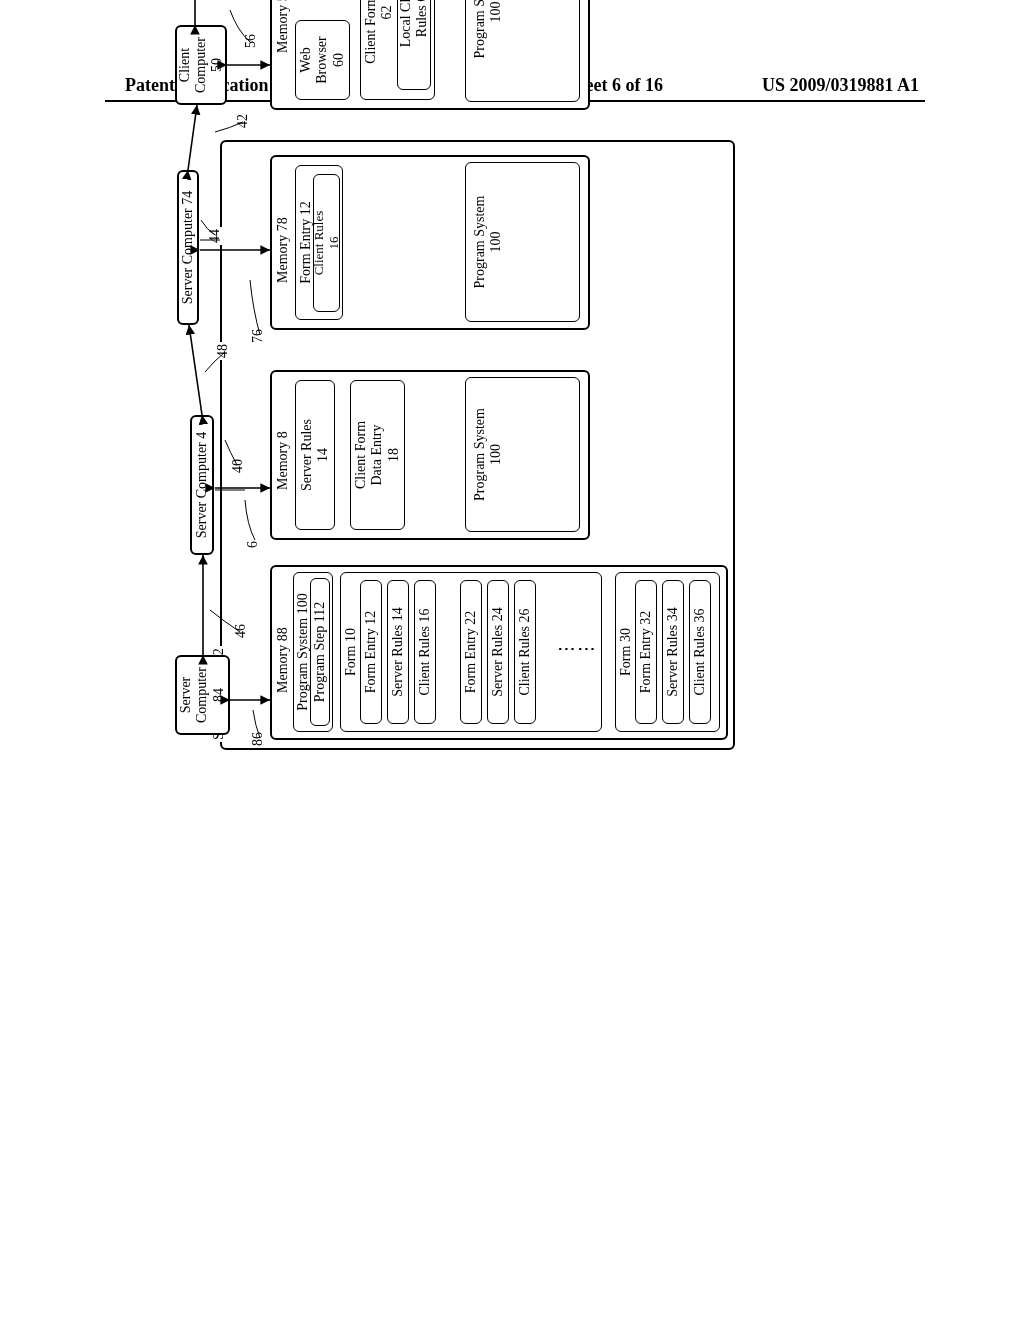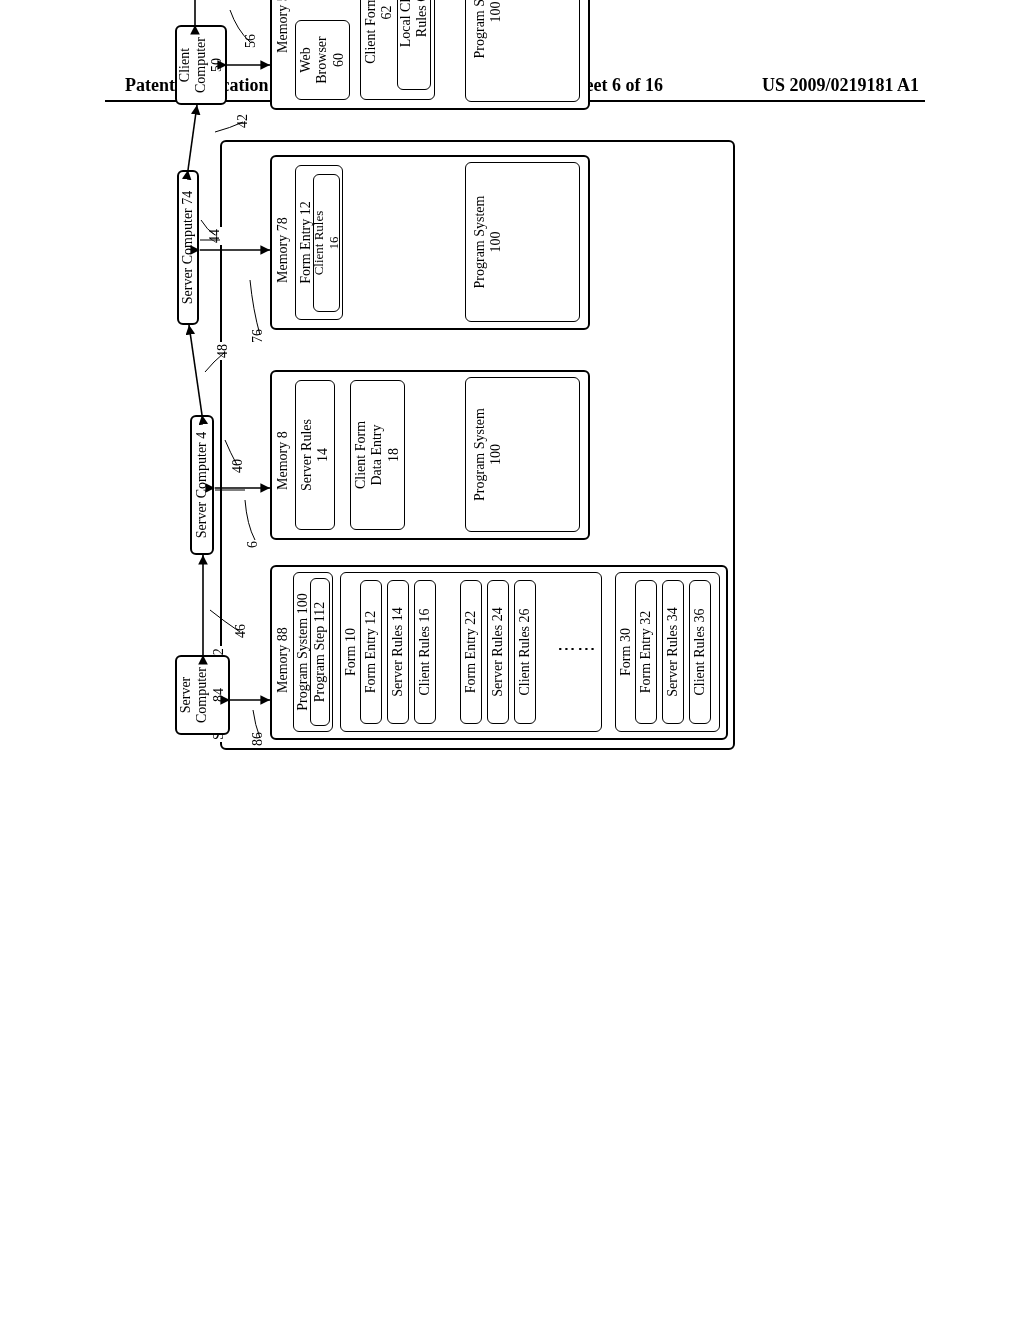--- a/index.html
+++ b/index.html
@@ -73,21 +73,21 @@
     width: 890px; height: 560px;
     pointer-events: none;
   }
 </style>
 </head>
 <body>
 
 <div class="header">
   <span>Patent Application Publication</span>
   <span>Dec. 24, 2009  Sheet 6 of 16</span>
-  <span>US 2009/0219181 A1</span>
+  <span>US 2009/0319881 A1</span>
 </div>
 <div class="header-rule"></div>
 
 <div class="figure-wrap">
   <div class="stage">
 
     <div class="box" style="left:0px; top:45px; width:610px; height:515px; justify-content:flex-start; align-items:flex-start; padding:0;"></div>
     <div class="lbl" style="left:8px; top:36px;">Server System 2</div>
 
     <div class="box" style="left:15px; top:0px; width:80px; height:55px;">Server<br>Computer<br>84</div>

